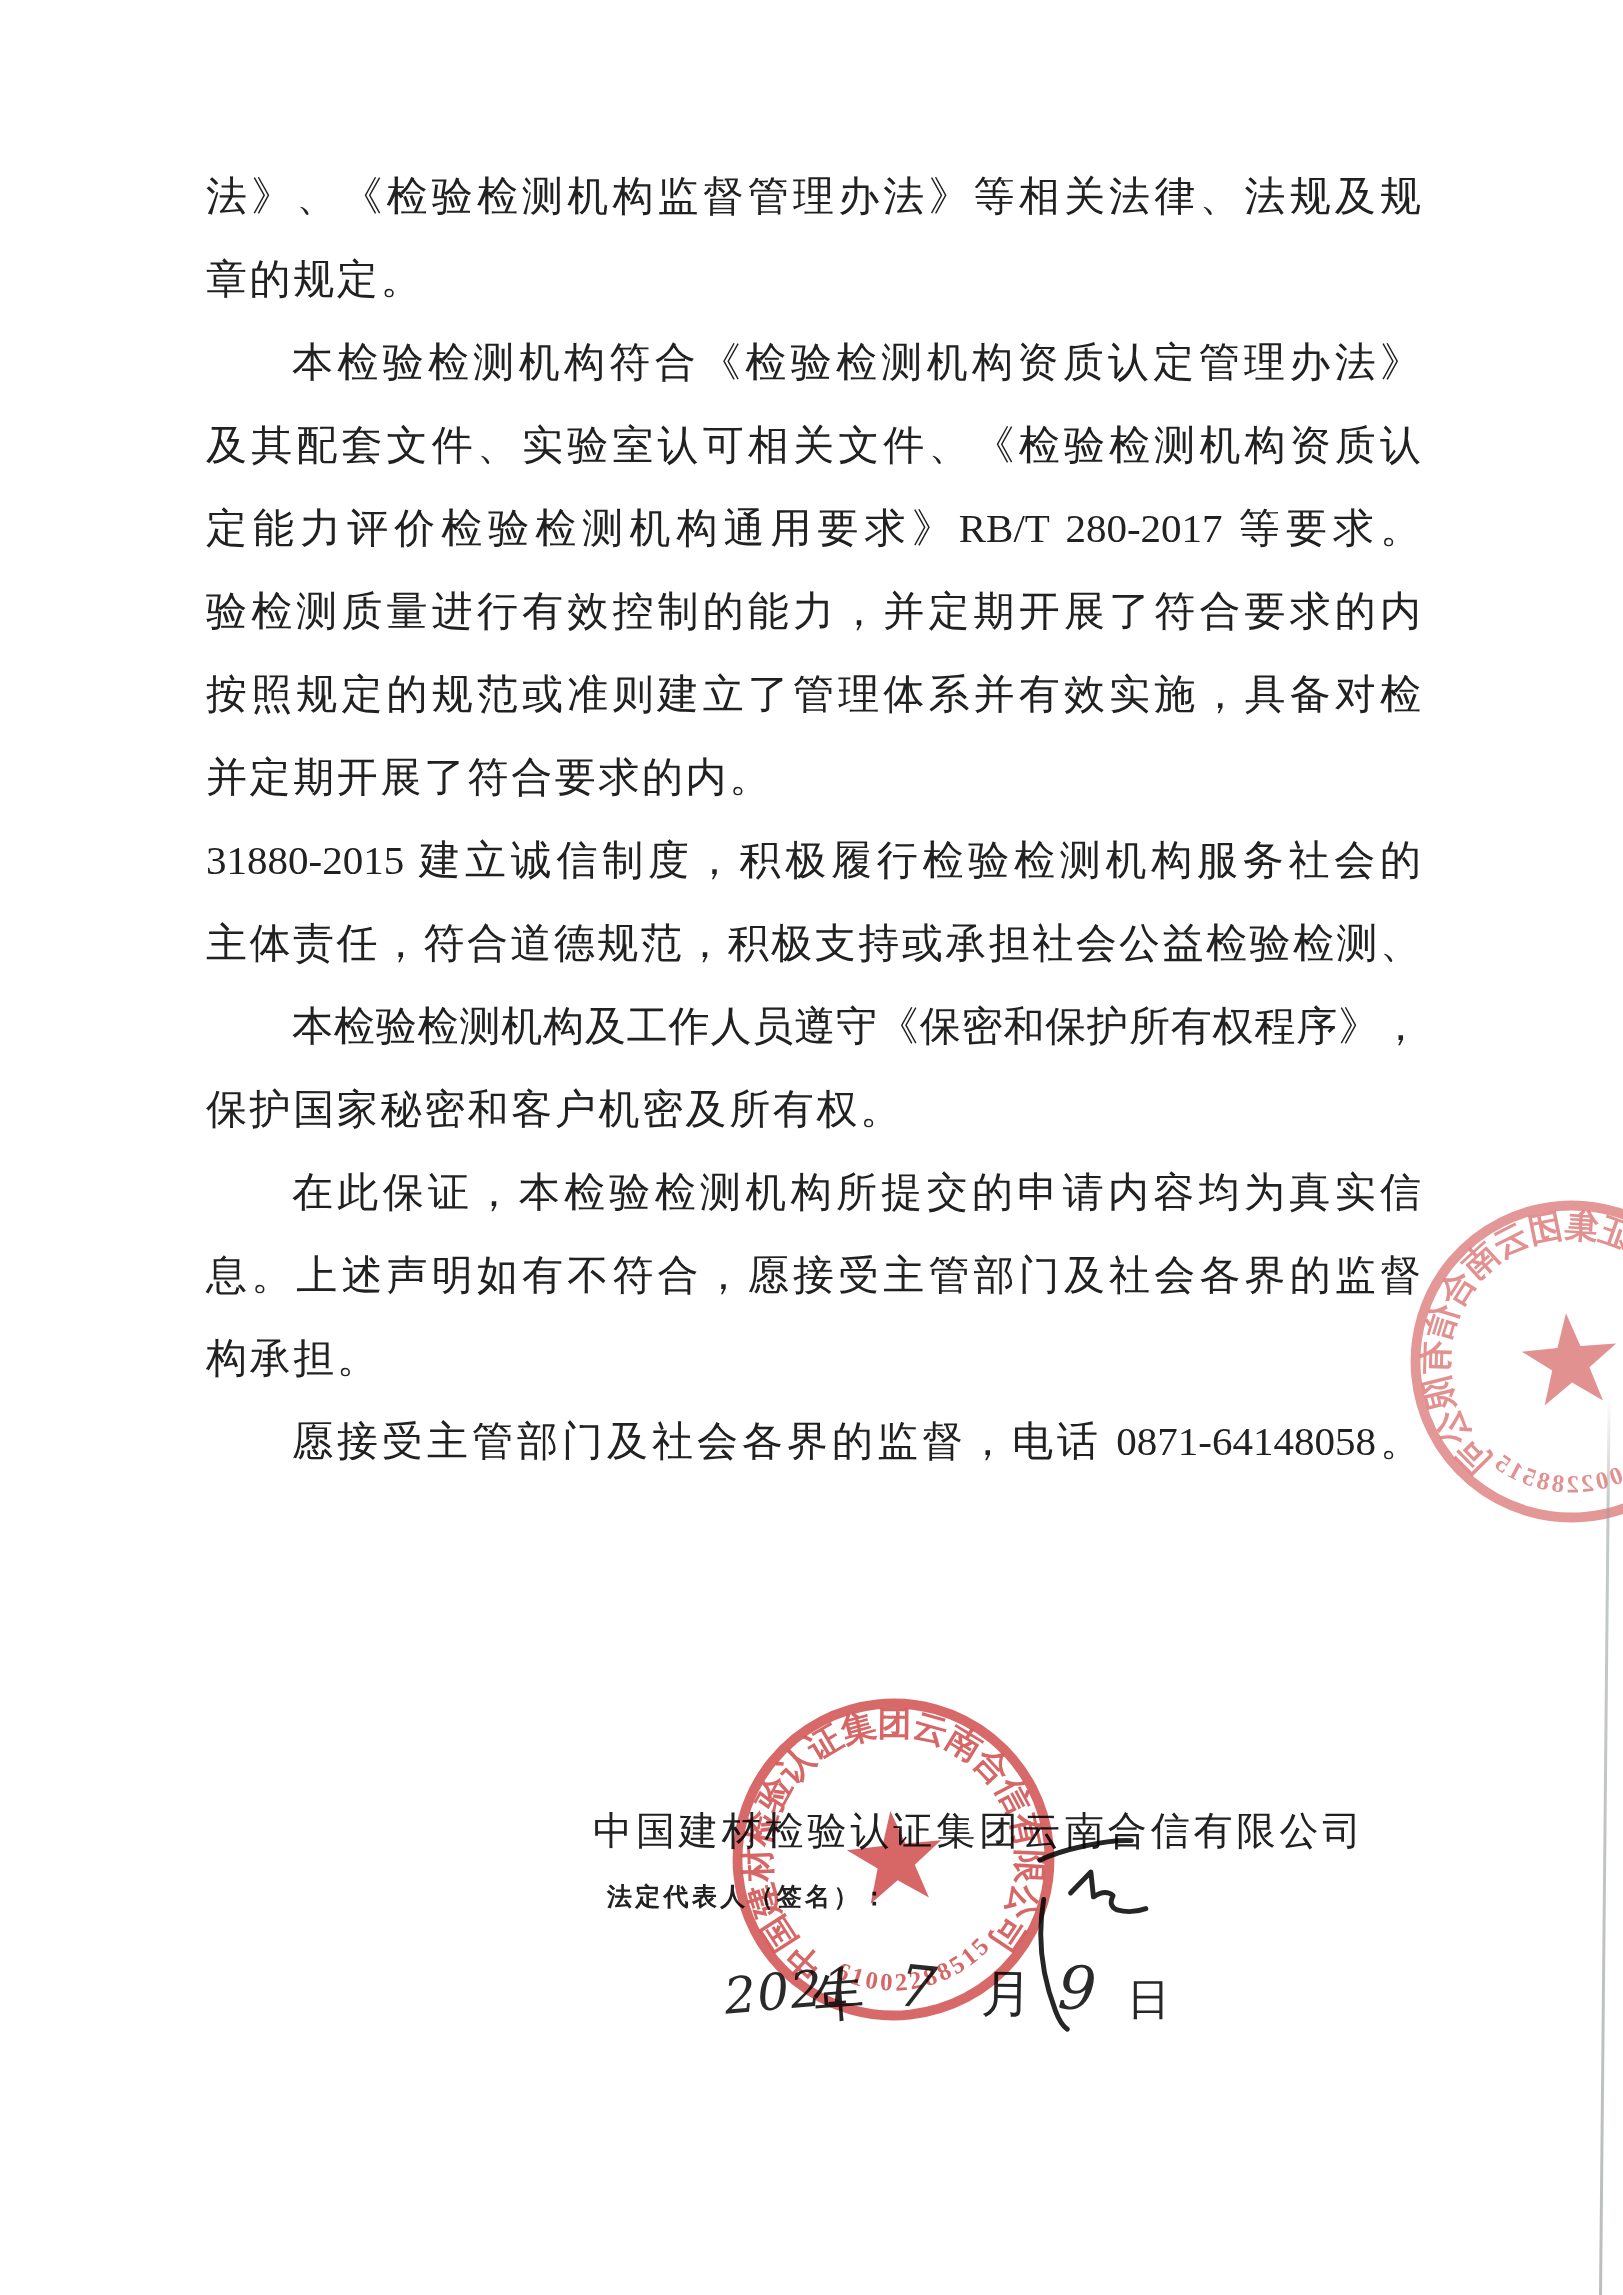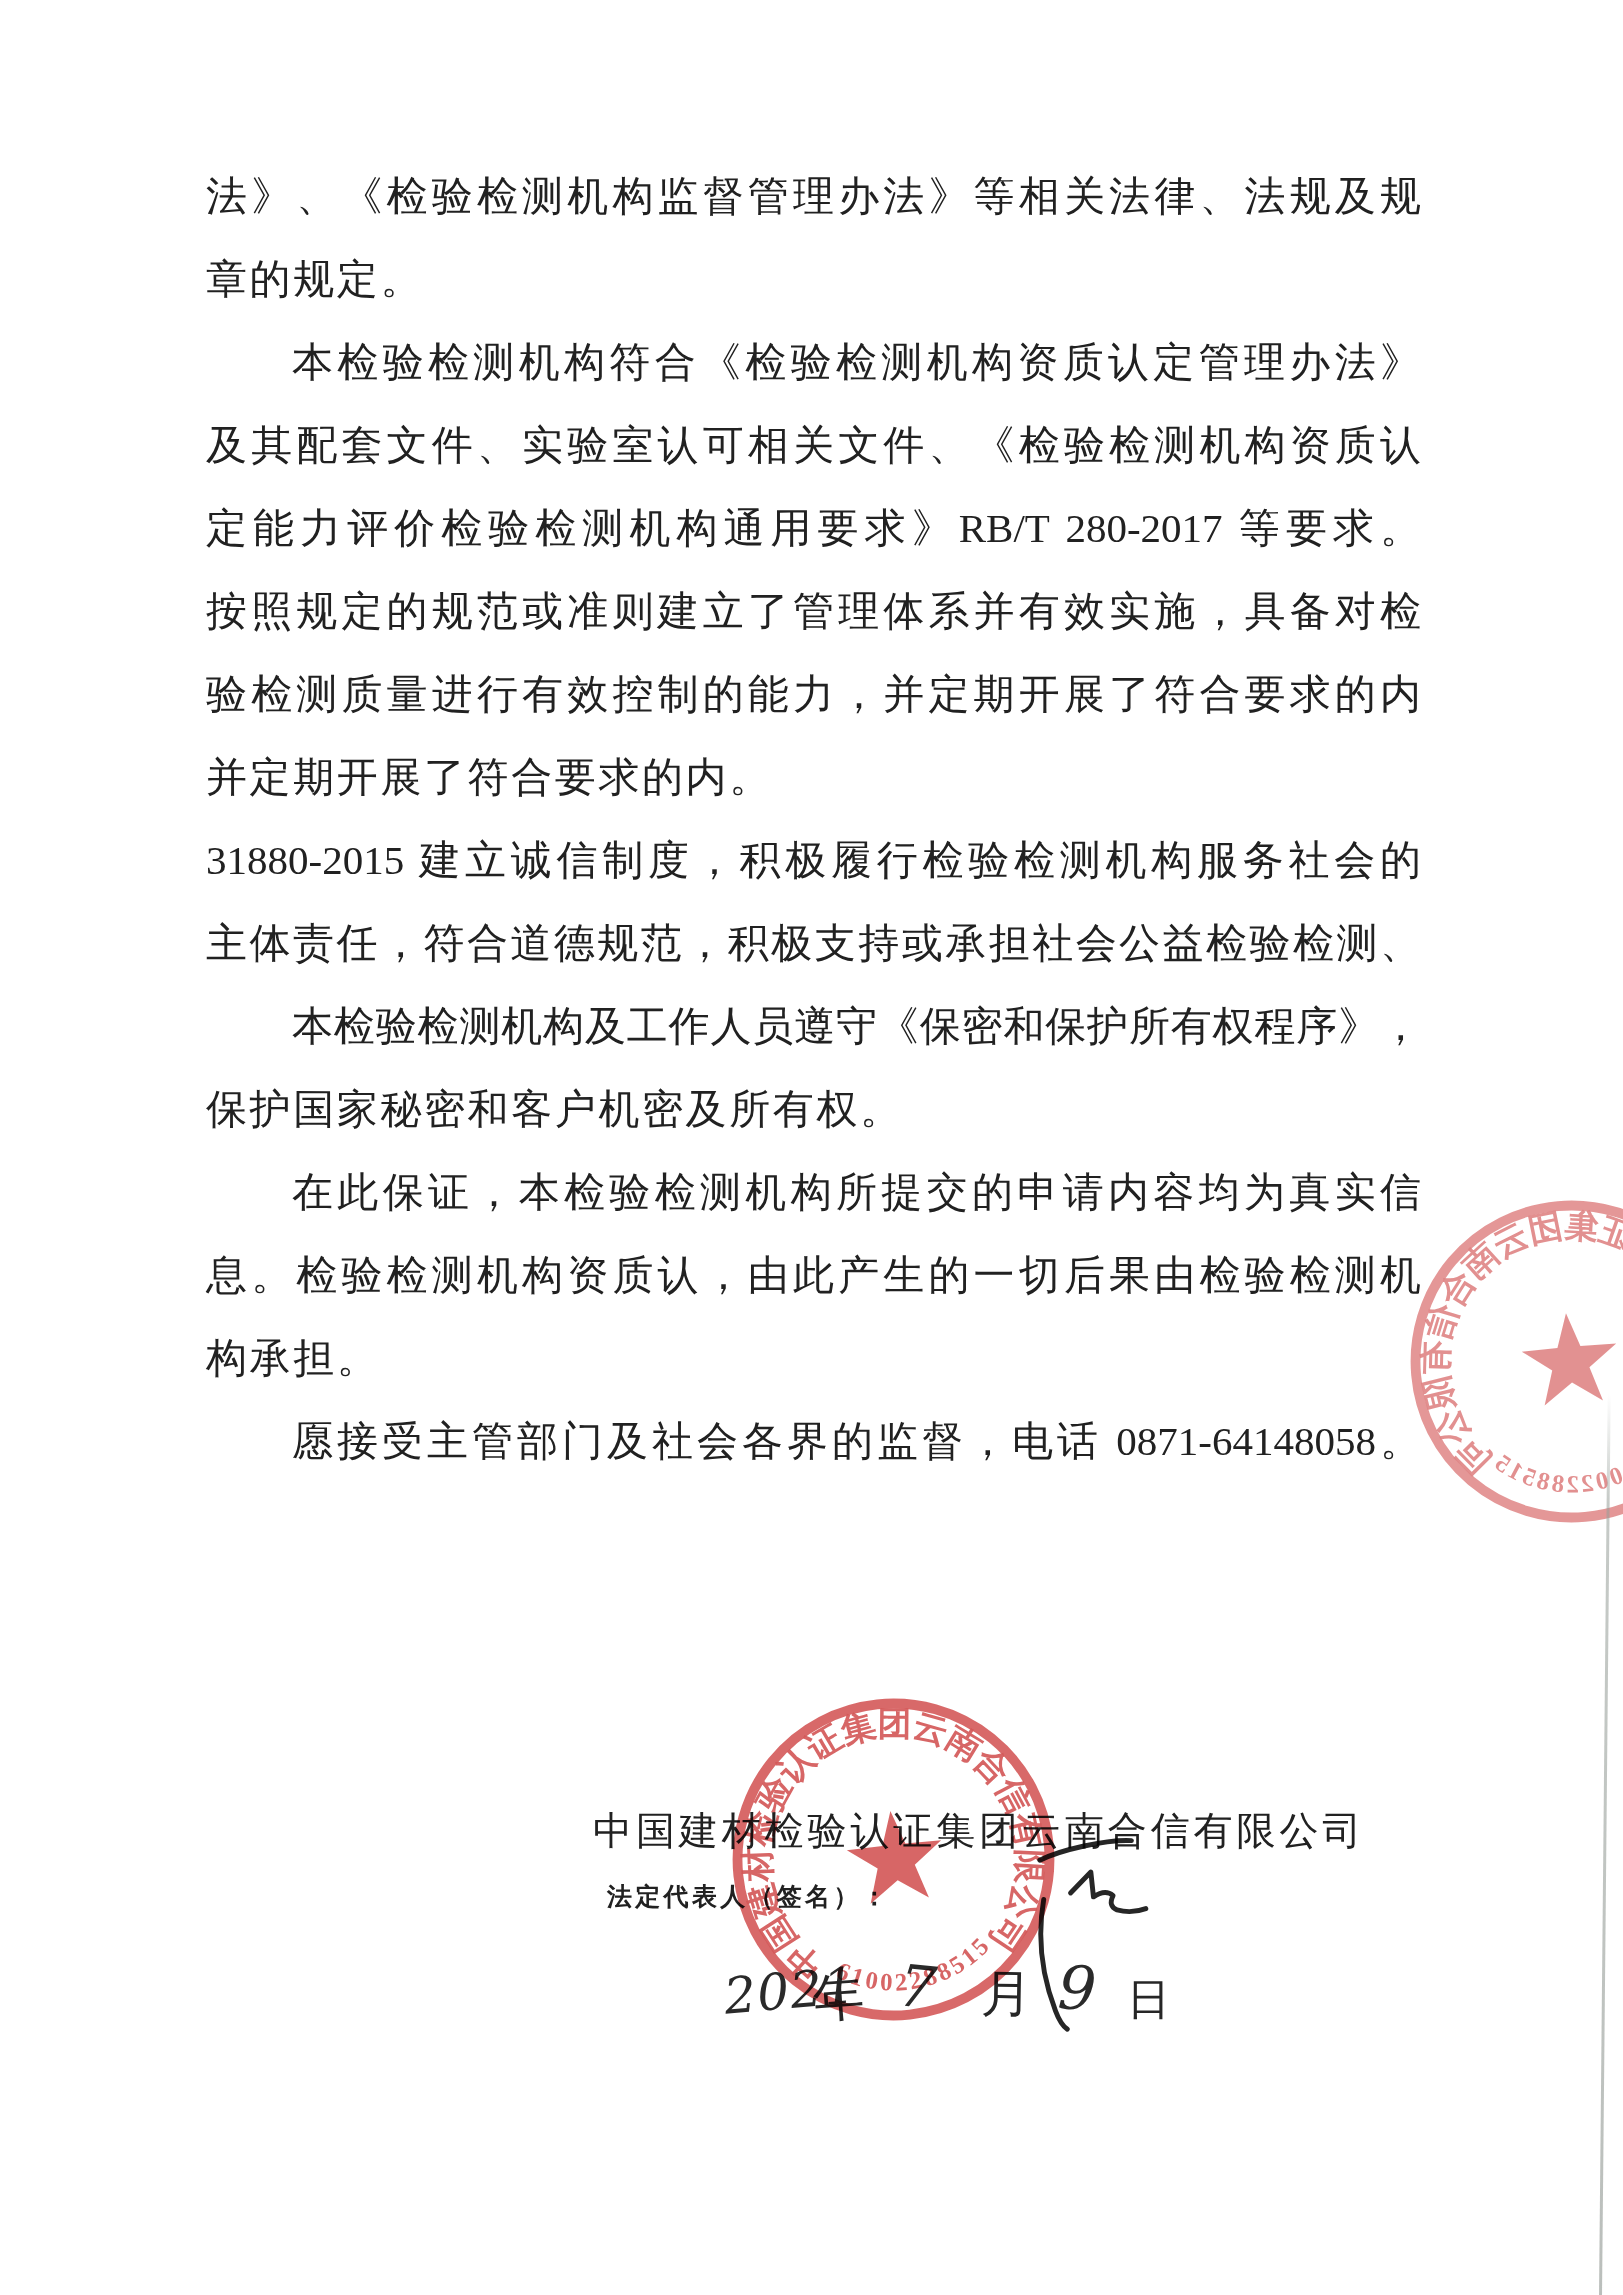--- a/index.html
+++ b/index.html
@@ -63,29 +63,29 @@
 <body>
 
 <div class="page">
 
   <div class="textblock">
     <div class="line j">法》、《检验检测机构监督管理办法》等相关法律、法规及规</div>
     <div class="line">章的规定。</div>
     <div class="line j indent">本检验检测机构符合《检验检测机构资质认定管理办法》</div>
     <div class="line j">及其配套文件、实验室认可相关文件、《检验检测机构资质认</div>
     <div class="line j">定能力评价检验检测机构通用要求》RB/T 280-2017 等要求。</div>
+    <div class="line j">验检测质量进行有效控制的能力，并定期开展了符合要求的内</div>
     <div class="line j">按照规定的规范或准则建立了管理体系并有效实施，具备对检</div>
-    <div class="line j">验检测质量进行有效控制的能力，并定期开展了符合要求的内</div>
     <div class="line">并定期开展了符合要求的内。</div>
     <div class="line j">31880-2015 建立诚信制度，积极履行检验检测机构服务社会的</div>
     <div class="line j">主体责任，符合道德规范，积极支持或承担社会公益检验检测、</div>
     <div class="line j indent">本检验检测机构及工作人员遵守《保密和保护所有权程序》，</div>
     <div class="line">保护国家秘密和客户机密及所有权。</div>
     <div class="line j indent">在此保证，本检验检测机构所提交的申请内容均为真实信</div>
-    <div class="line j">息。检验检测机构资质认，由此产生的一切后果由检验检测机</div>
+    <div class="line j">息。上述声明如有不符合，愿接受主管部门及社会各界的监督</div>
     <div class="line">构承担。</div>
     <div class="line j indent">愿接受主管部门及社会各界的监督，电话 0871-64148058。</div>
   </div>
 
   <div class="seal seal-right">
     <svg viewBox="-280 -280 560 560">
       <defs>
         <path id="arcTop-b" d="M -122,146 A 190 190 0 1 1 122,146" fill="none"></path>
         <path id="arcBot-b" d="M -181,85 A 200 200 0 0 0 181,85" fill="none"></path>
       </defs>

